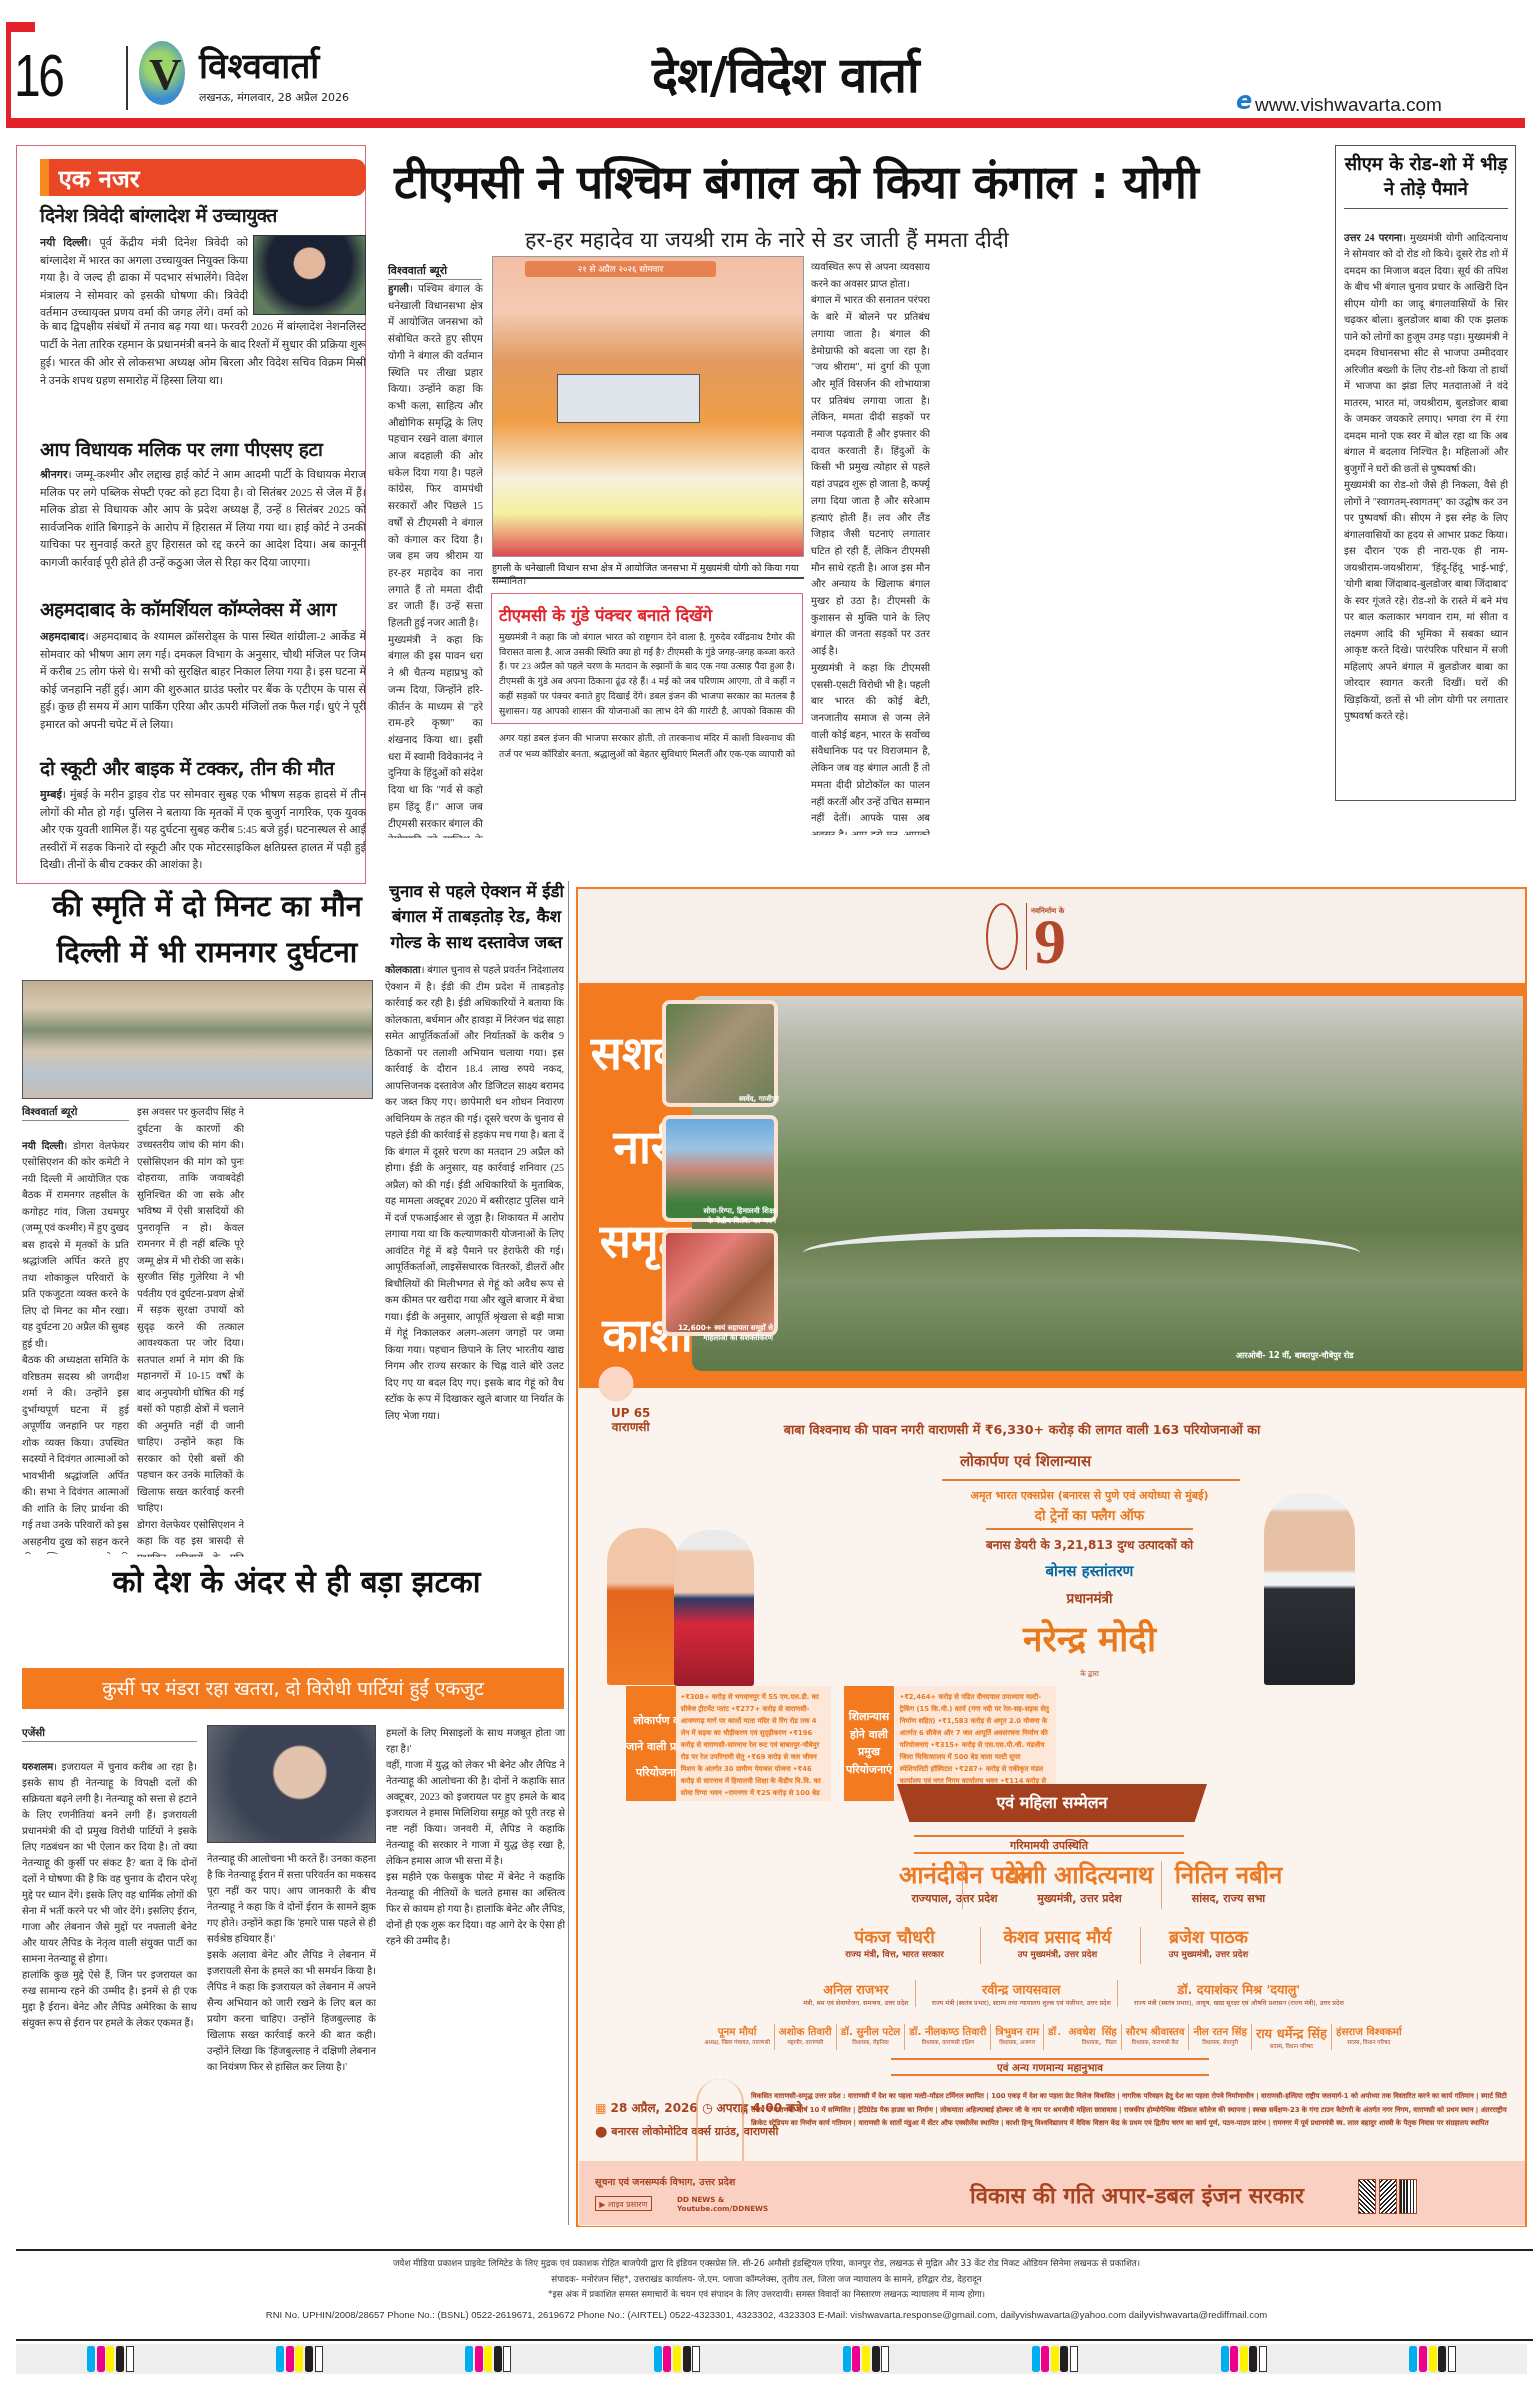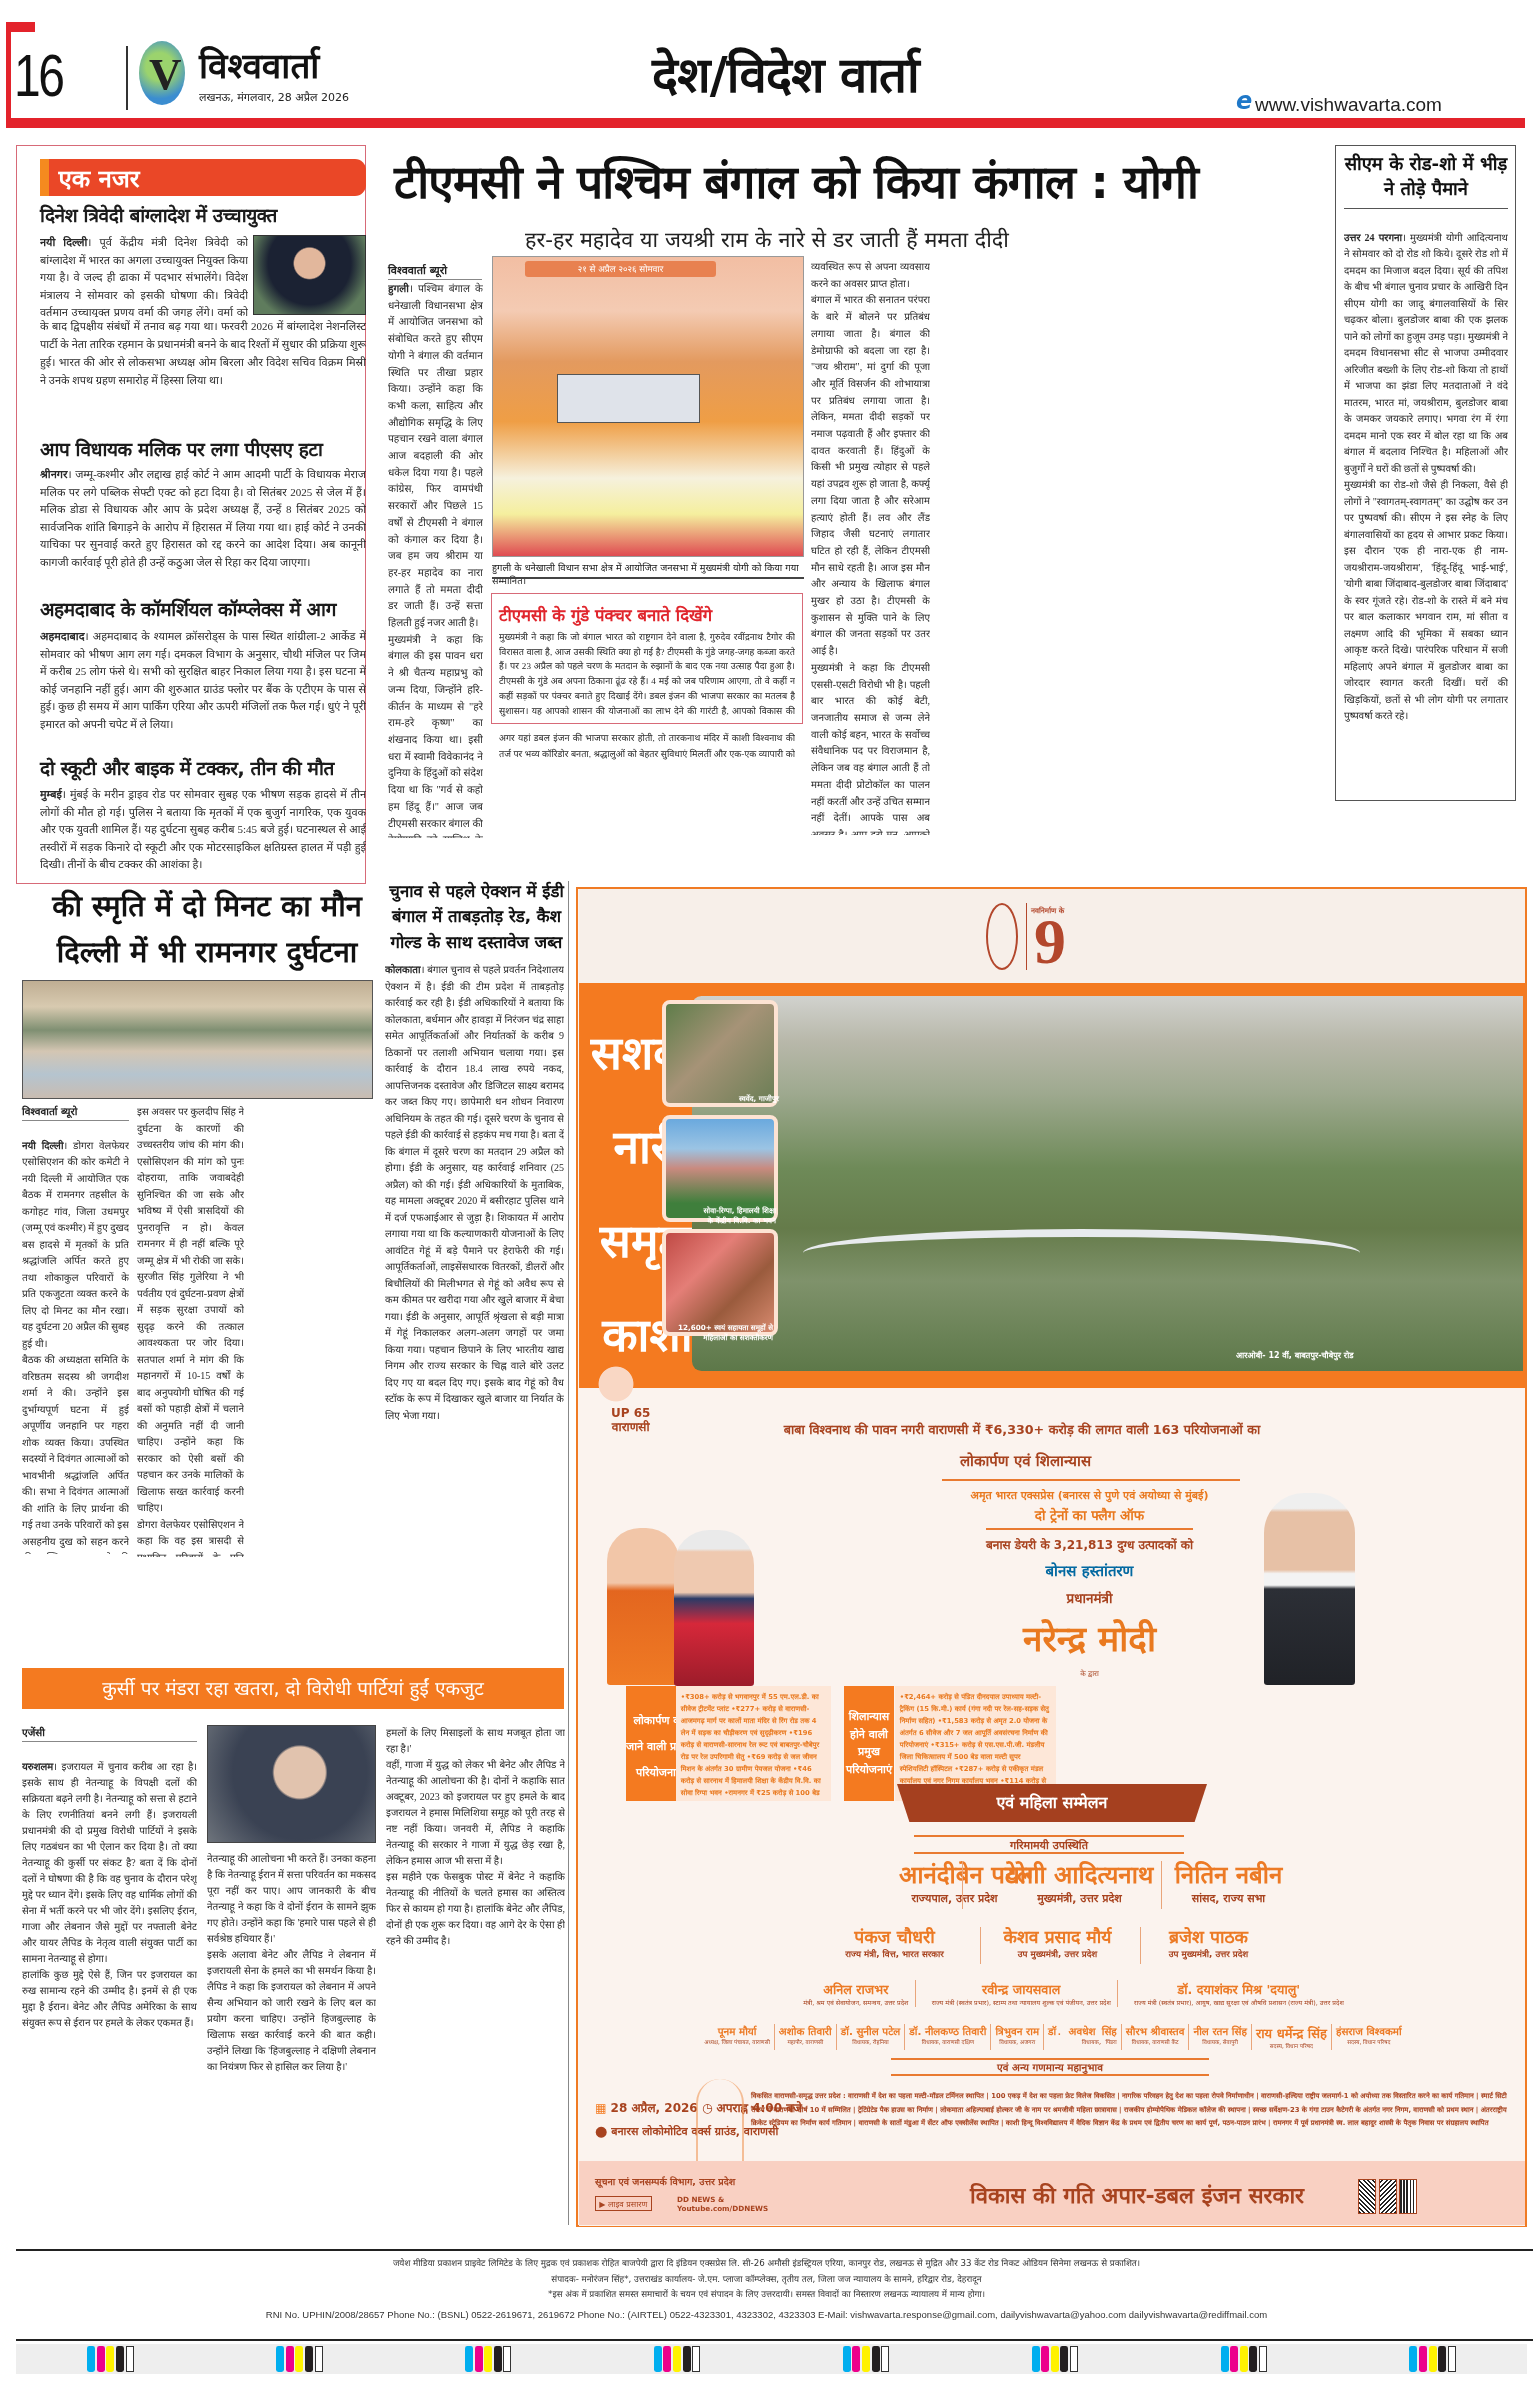--- a/index.html
+++ b/index.html
@@ -282,20 +282,21 @@
 <div class="abs" style="left:579px;top:2161px;width:946px;height:64px;background:#f9d0c2;"></div>
 <div class="abs" style="left:595px;top:2175px;font-size:9.5px;font-weight:700;color:#a8431f;">सूचना एवं जनसम्पर्क विभाग, उत्तर प्रदेश</div>
 <div class="abs" style="left:595px;top:2196px;font-size:8px;color:#a8431f;border:0.8px solid #a8431f;padding:0.8px 3.2px;">▶ लाइव प्रसारण</div>
 <div class="abs" style="left:656px;top:2195px;width:64px;font-size:7.2px;color:#a8431f;font-weight:700;margin-left:21px;">DD NEWS &amp; Youtube.com/DDNEWS</div>
 <div class="abs" style="left:970px;top:2179px;font-size:22px;font-weight:700;color:#a8431f;">विकास की गति अपार-डबल इंजन सरकार</div>
 <div class="abs" style="left:1358px;top:2179px;width:17.5px;height:35px;border:1.6px solid #a8431f;background:repeating-linear-gradient(45deg,#222 0 1.6px,#fff 1.6px 3.2px);"></div>
 <div class="abs" style="left:1379px;top:2179px;width:17.5px;height:35px;border:1.6px solid #a8431f;background:repeating-linear-gradient(-45deg,#222 0 1.6px,#fff 1.6px 3.2px);"></div>
 <div class="abs" style="left:1399px;top:2179px;width:17.5px;height:35px;border:1.6px solid #a8431f;background:repeating-linear-gradient(90deg,#222 0 1.6px,#fff 1.6px 3.2px);"></div>
 
 <div class="abs" style="left:22px;top:1558px;width:549px;text-align:center;font-size:30px;font-weight:700;line-height:48px;color:#111;">
+  <div>को देश के अंदर से ही बड़ा झटका</div>
 </div>
 <div class="abs" style="left:22px;top:1668px;width:542px;height:41px;background:#f47a20;color:#fff;font-size:19px;text-align:center;line-height:41px;">कुर्सी पर मंडरा रहा खतरा, दो विरोधी पार्टियां हुईं एकजुट</div>
 
 <div class="abs byline" style="left:22px;top:1725px;width:175px;font-size:10.3px;">एजेंसी</div>
 <div class="abs txt col-text" style="left:22px;top:1743px;width:175px;height:487px;overflow:hidden;font-size:10px;line-height:16px;white-space:pre-line;">
   <b>यरुशलम</b><span>। इजरायल में चुनाव करीब आ रहा है। इसके साथ ही नेतन्याहू के विपक्षी दलों की सक्रियता बढ़ने लगी है। नेतन्याहू को सत्ता से हटाने के लिए रणनीतियां बनने लगी हैं। इजरायली प्रधानमंत्री की दो प्रमुख विरोधी पार्टियों ने इसके लिए गठबंधन का भी ऐलान कर दिया है। तो क्या नेतन्याहू की कुर्सी पर संकट है? बता दें कि दोनों दलों ने घोषणा की है कि वह चुनाव के दौरान परेशू मुद्दे पर ध्यान देंगे। इसके लिए वह धार्मिक लोगों की सेना में भर्ती करने पर भी जोर देंगे। इसलिए ईरान, गाजा और लेबनान जैसे मुद्दों पर नफ्ताली बेनेट और यायर लैपिड के नेतृत्व वाली संयुक्त पार्टी का सामना नेतन्याहू से होगा।
   हालांकि कुछ मुद्दे ऐसे हैं, जिन पर इजरायल का रुख सामान्य रहने की उम्मीद है। इनमें से ही एक मुद्दा है ईरान। बेनेट और लैपिड अमेरिका के साथ संयुक्त रूप से ईरान पर हमले के लेकर एकमत हैं।</span>
 </div>
 <div class="abs" style="left:207px;top:1725px;width:169px;height:118px;background:radial-gradient(circle at 55% 40%,#e1c3ae 0 22%,#3a4253 24% 58%,#6e747c 100%);border:0.8px solid #444;"></div>
 <div class="abs txt col-text" style="left:207px;top:1851px;width:169px;height:378px;overflow:hidden;font-size:10px;line-height:16px;white-space:pre-line;">नेतन्याहू की आलोचना भी करते हैं। उनका कहना है कि नेतन्याहू ईरान में सत्ता परिवर्तन का मकसद पूरा नहीं कर पाए। आप जानकारी के बीच नेतन्याहू ने कहा कि वे दोनों ईरान के सामने झुक गए होते। उन्होंने कहा कि 'हमारे पास पहले से ही सर्वश्रेष्ठ हथियार हैं।'

